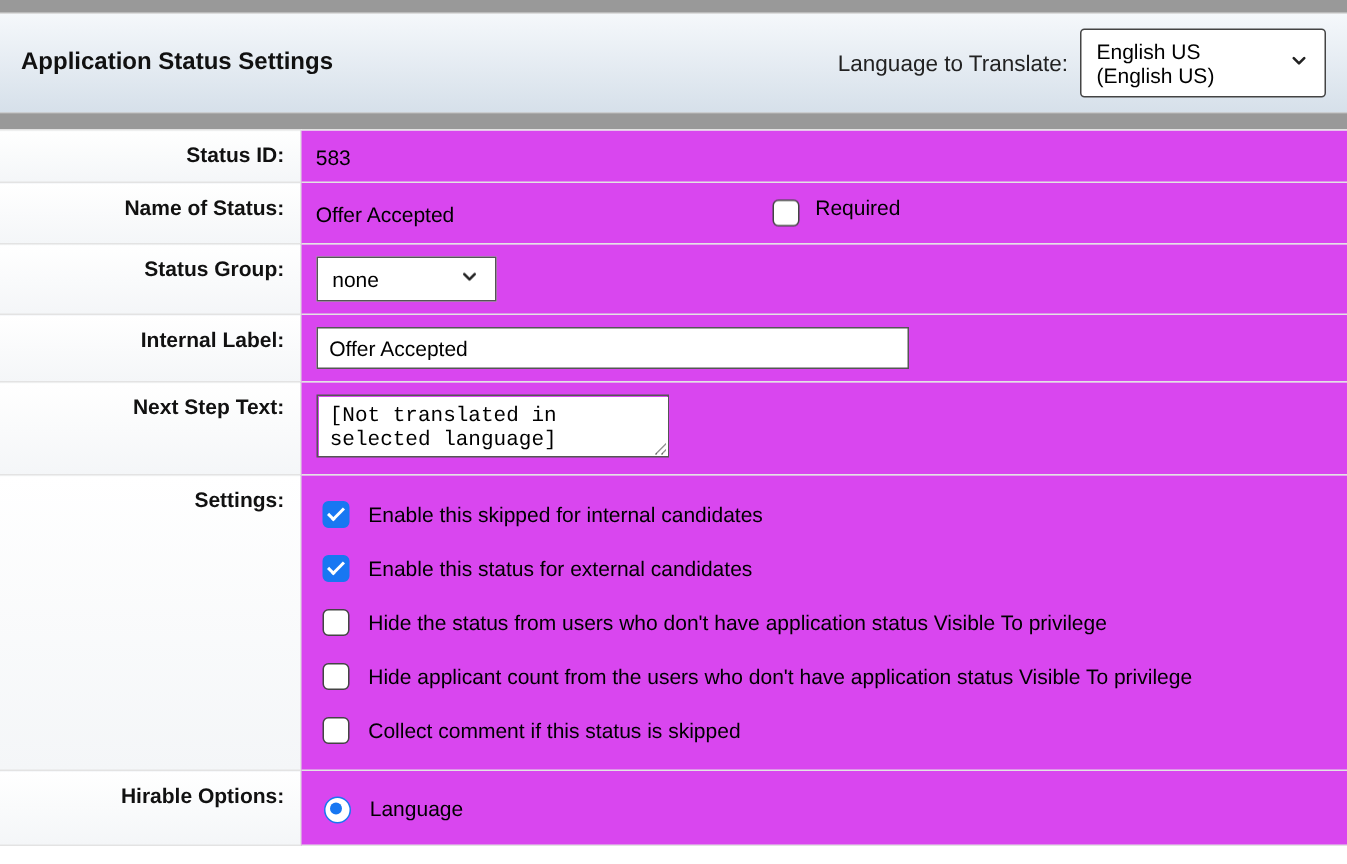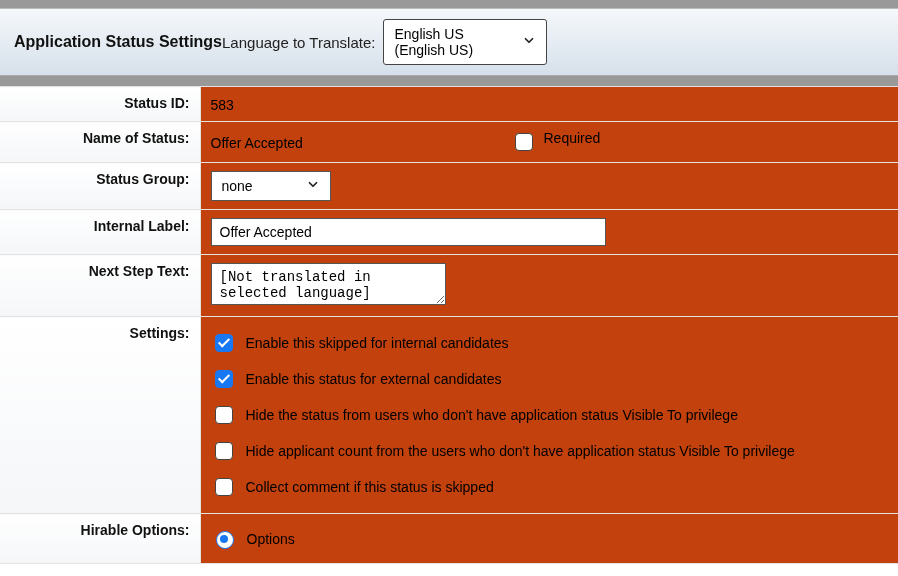--- a/index.html
+++ b/index.html
@@ -13,21 +13,21 @@
     .top-bar {
       height: 8px;
       background: #999;
     }
     .header {
       background: linear-gradient(to bottom, #f5f8fb, #d6e0ea);
       border-top: 1px solid #bbb;
       border-bottom: 1px solid #aaa;
       padding: 10px 14px;
       display: flex;
-      justify-content: flex-start;
+      justify-content: space-between;
       align-items: center;
     }
     .header-title {
       font-weight: 700;
       font-size: 16px;
       color: #111;
     }
     .header-right {
       display: flex;
       align-items: center;
@@ -76,21 +76,21 @@
       width: 200px;
       text-align: right;
       padding-right: 12px;
       padding-top: 10px;
       font-weight: 700;
       color: #111;
       background: linear-gradient(to bottom, #ffffff, #f4f6f8);
       border-right: 1px solid #e3e3e3;
     }
     .value-cell {
-      background: #c2410c;
+      background: #d946ef;
       padding-left: 12px;
       padding-top: 8px;
     }
     .val-text {
       font-size: 14px;
       padding-top: 2px;
       display:inline-block;
     }
     .inline-row {
       display: flex;
@@ -288,20 +288,20 @@
       </div>
     </td>
   </tr>
 
   <tr>
     <td class="label-cell">Hirable Options:</td>
     <td class="value-cell">
       <div class="settings-block">
         <div class="check-row">
           <input type="radio" name="hirable" class="rb" checked="" style="">
-          <span>Options</span>
+          <span>Language</span>
         </div>
 
       </div>
     </td>
   </tr>
 </tbody>
   </table>
 
 </body></html>

